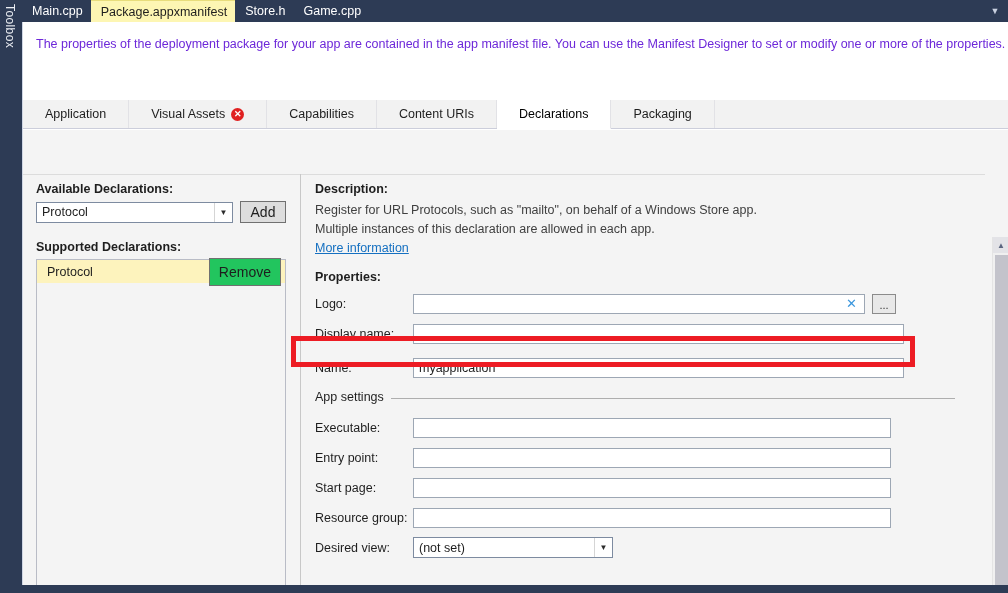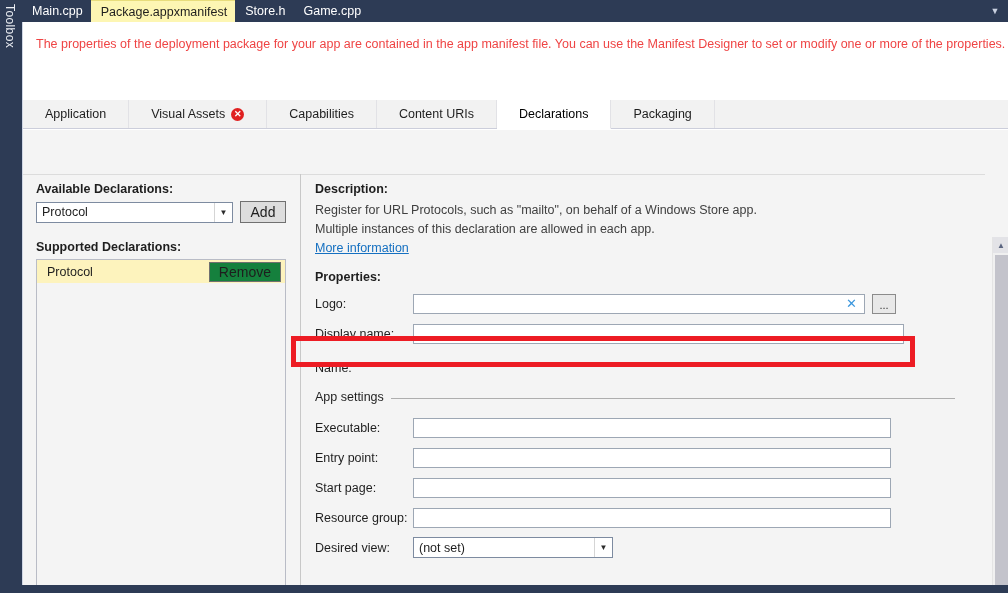--- a/index.html
+++ b/index.html
@@ -92,21 +92,21 @@
   #designer-banner {
     position: absolute;
     left: 0; top: 0;
     width: 986px; height: 56px;
     background: #ffffff;
   }
   #designer-banner .banner-text {
     position: absolute;
     left: 13px; top: 15px;
     font-size: 12.5px;
-    color: #ef4444;
+    color: #6d28d9;
     white-space: nowrap;
   }
 
   
   #page-tabs {
     position: absolute;
     left: 0; top: 78px;
     width: 986px; height: 29px;
     background: #f2f2f2;
     border-bottom: 1px solid #cccedb;
@@ -217,21 +217,21 @@
   }
   .decl-row {
     height: 23px;
     background: #fdf3bd;
     display: flex;
     align-items: center;
     padding: 0 4px 0 10px;
     font-size: 12.5px;
   }
   .decl-row .decl-name { flex: 1; }
-  .decl-row .btn { height: 20px; min-width: 52px; background: #15803d; }
+  .decl-row .btn { height: 28px; min-width: 52px; background: #22c55e; }
 
   
   #col-divider {
     position: absolute;
     left: 277px; top: 44px;
     width: 1px; height: 412px;
     background: #c8c8c8;
   }
 
   
@@ -470,20 +470,23 @@
         <div class="field-row">
           <span class="field-label">Display name:</span>
           <div class="txtbox" style="width:491px;">
             <span></span>
           </div>
         </div>
 
         
         <div class="field-row" style="margin-top:13px;">
           <span class="field-label">Name:</span>
+          <div class="txtbox" style="width:491px;">
+            <span>myapplication</span>
+          </div>
         </div>
 
         
         <div id="group-appsettings">
           <span class="group-title">App settings</span>
           <span class="group-rule"></span>
         </div>
 
         <div class="field-row" style="margin-top:13px;">
           <span class="field-label">Executable:</span>

